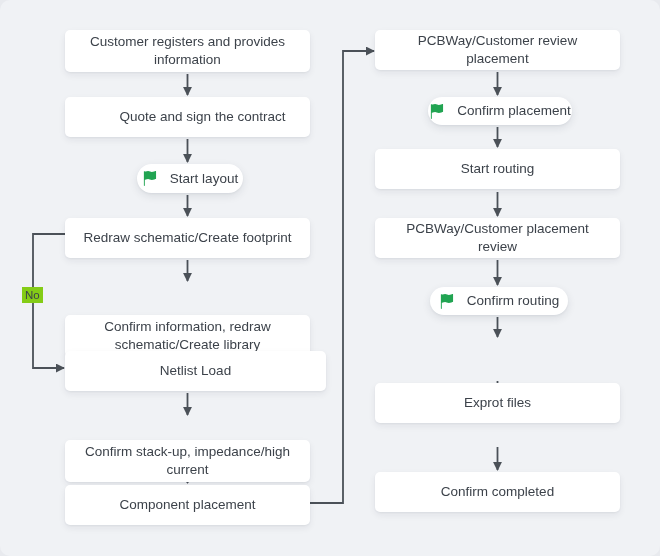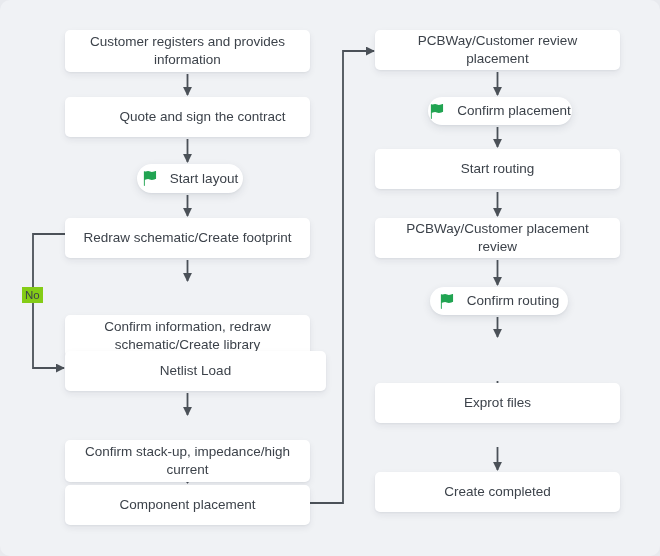--- a/index.html
+++ b/index.html
@@ -146,16 +146,16 @@
     </span>
     <span>Confirm routing</span>
   </div>
 
   <div class="node box" style="left:375px;top:339px;width:245px;height:40px;margin-top:44px;">
     <span>Exprot files</span>
   </div>
 
 
   <div class="node box" style="left:375px;top:472px;width:245px;height:40px;">
-    <span>Create completed</span>
+    <span>Confirm completed</span>
   </div>
 
 </div>
 
 </body></html>

